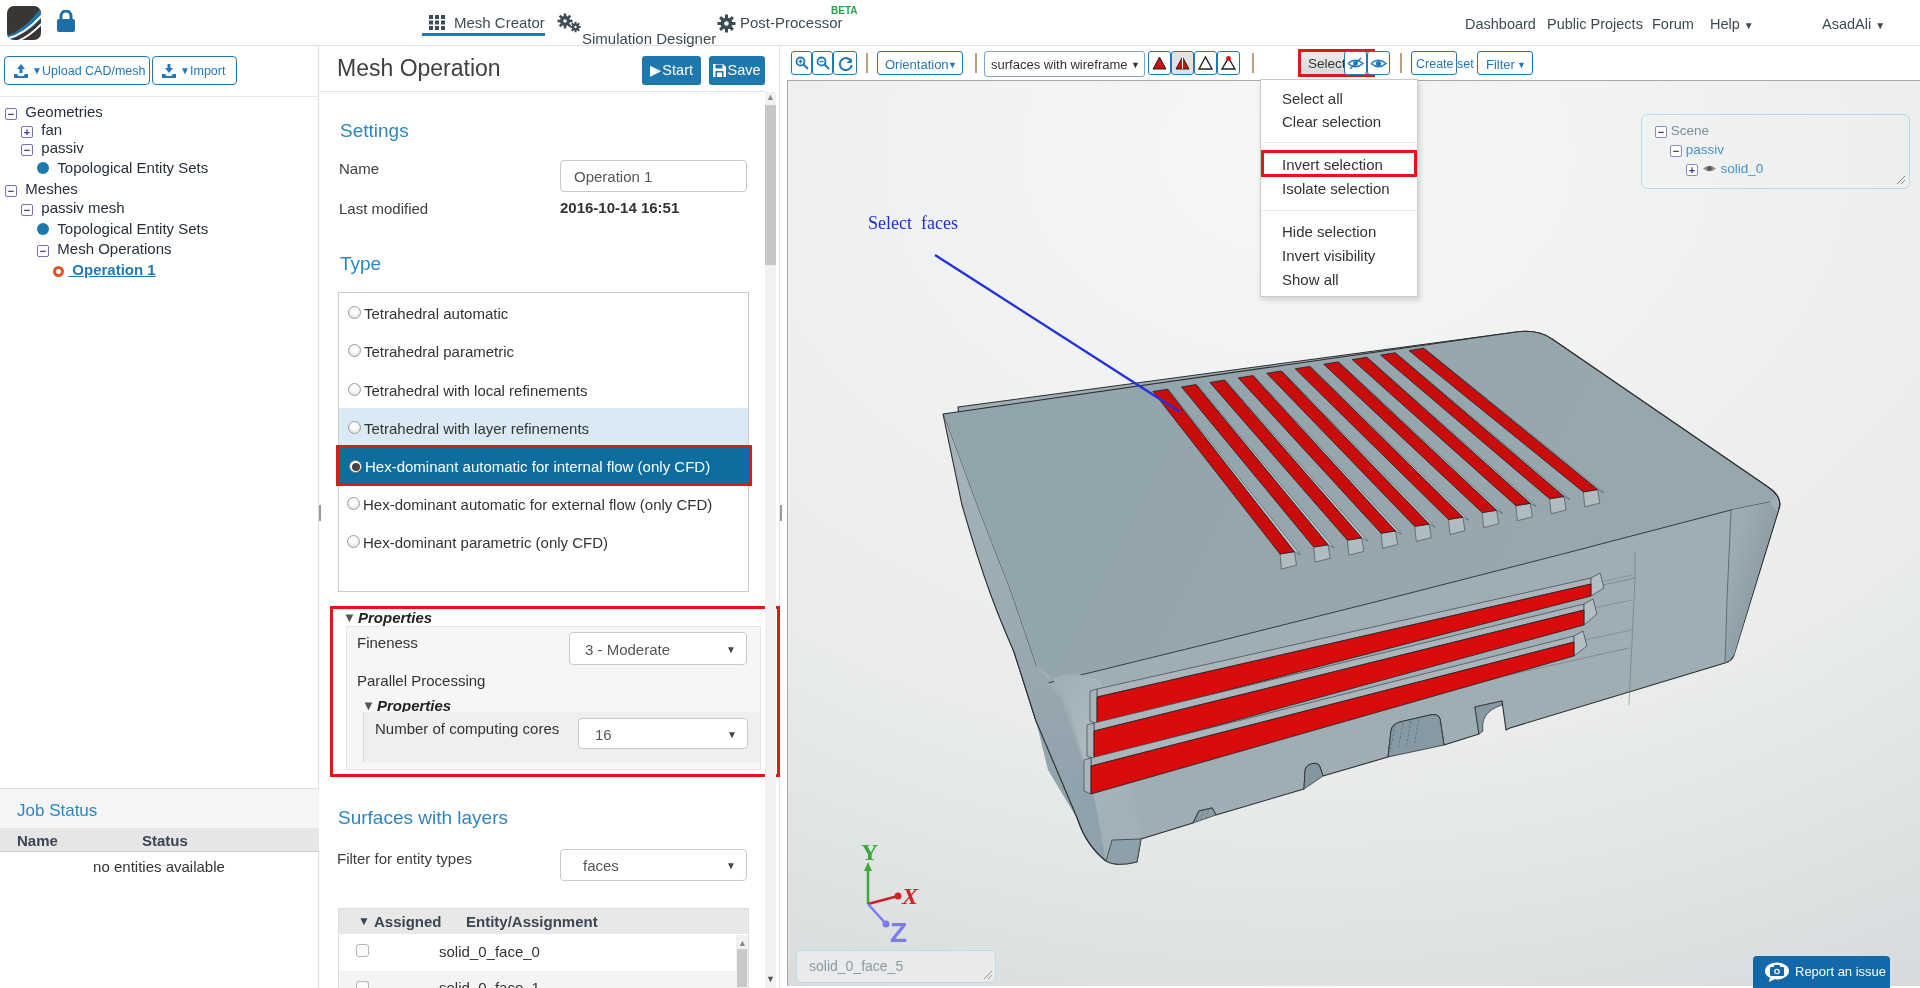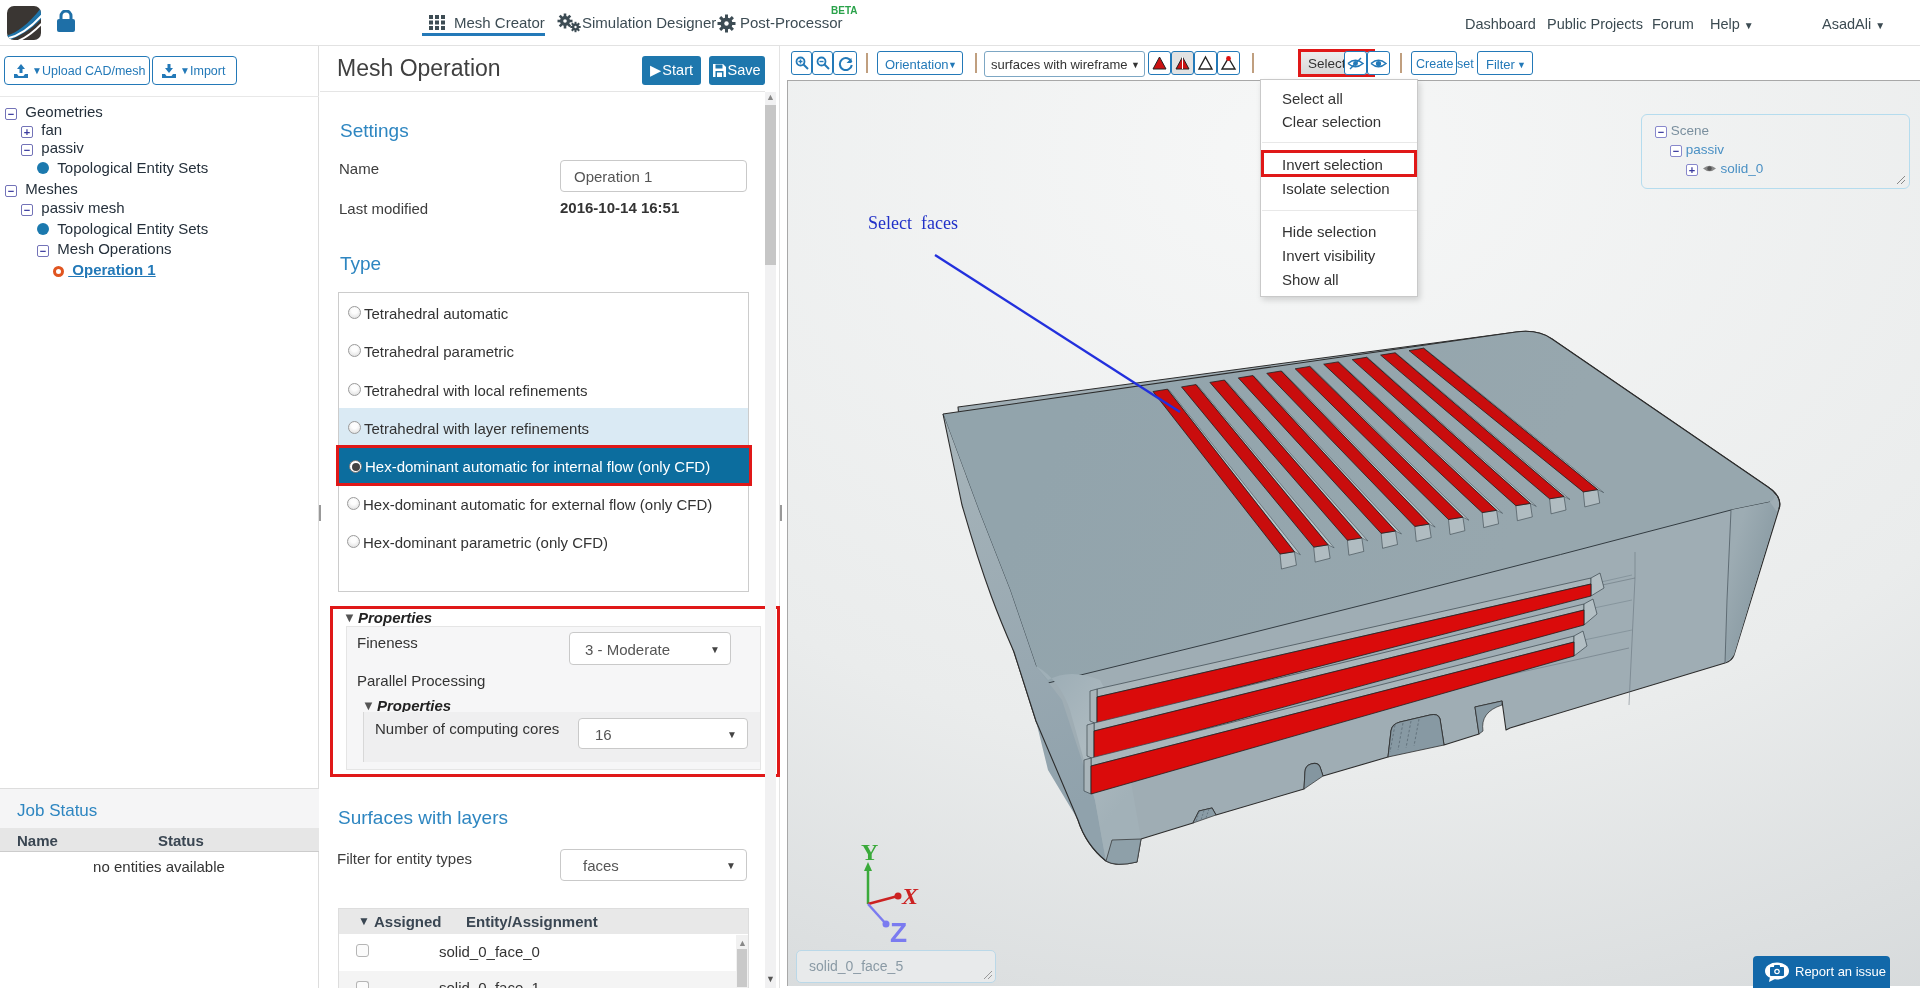--- a/index.html
+++ b/index.html
@@ -101,21 +101,21 @@
       <g stroke="#3d4c54" stroke-width="2">
           <line x1="19.5" y1="8.8" x2="19.5" y2="19.2"></line>
           <line x1="14.3" y1="14" x2="24.7" y2="14"></line>
           <line x1="15.8" y1="10.3" x2="23.2" y2="17.7"></line>
           <line x1="23.2" y1="10.3" x2="15.8" y2="17.7"></line>
         </g>
       <circle cx="19.5" cy="14" r="2.9"></circle>
         <circle cx="19.5" cy="14" r="1.2" fill="#fff"></circle>
     </g>
   </svg>
-  <div class="abs tabtxt" style="left:582px;top:14px;">Simulation Designer</div>
+  <div class="abs tabtxt" style="left:582px;top:30px;">Simulation Designer</div>
 
   <svg class="abs" style="left:717px;top:14px" width="19" height="19" viewBox="0 0 19 19">
     <g fill="#3d4c54">
       <circle cx="9.5" cy="9.5" r="6"></circle>
       <g stroke="#3d4c54" stroke-width="3">
           <line x1="9.5" y1="0.5" x2="9.5" y2="18.5"></line>
           <line x1="0.5" y1="9.5" x2="18.5" y2="9.5"></line>
           <line x1="3.1" y1="3.1" x2="15.9" y2="15.9"></line>
           <line x1="15.9" y1="3.1" x2="3.1" y2="15.9"></line>
         </g>
@@ -163,21 +163,21 @@
   <div class="treerow" style="left:5px;top:134px;"><span class="expico">−</span>&nbsp;&nbsp;Meshes</div>
   <div class="treerow" style="left:21px;top:153px;"><span class="expico">−</span>&nbsp;&nbsp;passiv mesh</div>
   <div class="treerow" style="left:37px;top:174px;"><span style="display:inline-block;width:12px;height:12px;border-radius:50%;background:#1b79ae;vertical-align:-1px;"></span>&nbsp;&nbsp;Topological Entity Sets</div>
   <div class="treerow" style="left:37px;top:194px;"><span class="expico">−</span>&nbsp;&nbsp;Mesh Operations</div>
   <div class="treerow" style="left:53px;top:215px;"><span style="display:inline-block;width:11px;height:11px;border-radius:50%;border:3px solid #e05520;vertical-align:-2px;"></span>&nbsp;<span style="color:#2379b8;font-weight:bold;text-decoration:underline;">&nbsp;Operation 1</span></div>
 
   <div class="abs" style="left:0;top:742px;width:319px;height:40px;background:#f5f5f6;border-top:1px solid #ddd;"></div>
   <div class="abs" style="left:17px;top:755px;font-size:17px;color:#2e86c1;">Job Status</div>
   <div class="abs" style="left:0;top:782px;width:319px;height:24px;background:#e6e6e6;border-bottom:1px solid #ccc;"></div>
   <div class="abs" style="left:17px;top:786px;font-size:15px;font-weight:bold;color:#3a4652;">Name</div>
-  <div class="abs" style="left:158px;top:786px;font-size:15px;font-weight:bold;color:#3a4652;">Status</div>
+  <div class="abs" style="left:142px;top:786px;font-size:15px;font-weight:bold;color:#3a4652;">Status</div>
   <div class="abs" style="left:0;top:812px;width:318px;text-align:center;font-size:15px;color:#333;">no entities available</div>
 </div>
 
 <div id="midpanel">
   <div class="abs" style="left:17px;top:9px;font-size:23px;color:#3f3f3f;">Mesh Operation</div>
   <div class="abs" style="left:322px;top:10px;width:59px;height:29px;background:#1e77ad;border-radius:3px;color:#fff;font-size:14.5px;text-align:center;line-height:29px;">▶ Start</div>
   <div class="abs" style="left:389px;top:10px;width:56px;height:29px;background:#1e77ad;border-radius:3px;color:#fff;font-size:14.5px;text-align:center;line-height:29px;"><svg width="13" height="13" viewBox="0 0 13 13" style="vertical-align:-2px">
         <path d="M0 0 H10 L13 3 V13 H0 Z" fill="#fff"></path>
         <rect x="2.5" y="0.5" width="7" height="4" fill="#1e77ad"></rect>
         <rect x="2.5" y="7" width="8" height="6" fill="#1e77ad"></rect>
@@ -225,21 +225,21 @@
   <div class="abs" style="left:27px;top:488px;">
       <span class="radio" style="left:0;top:1px;"></span>
       <span class="abs" style="left:16px;top:0;font-size:15px;color:#333;white-space:nowrap;">Hex-dominant parametric (only CFD)</span>
     </div>
 
   <div class="abs" style="left:10px;top:560px;width:450px;height:171px;border:3px solid #e01818;"></div>
   <div class="abs" style="left:23px;top:564px;font-size:13px;color:#555;">▼</div>
   <div class="abs" style="left:38px;top:563px;font-size:15px;font-style:italic;font-weight:bold;color:#222;">Properties</div>
   <div class="abs" style="left:26px;top:580px;width:415px;height:144px;background:#f6f6f7;border:1px solid #e5e5e5;">
     <div class="abs" style="left:10px;top:7px;font-size:15px;color:#333;">Fineness</div>
-    <div class="selbox" style="left:222px;top:5px;width:162px;height:33px;">
+    <div class="selbox" style="left:222px;top:5px;width:178px;height:33px;">
         <span style="position:absolute;left:15px;top:8px;">3 - Moderate</span>
         <span class="car">▼</span>
       </div>
     <div class="abs" style="left:10px;top:45px;font-size:15px;color:#333;">Parallel Processing</div>
     <div class="abs" style="left:15px;top:71px;font-size:13px;color:#555;">▼</div>
     <div class="abs" style="left:30px;top:70px;font-size:15px;font-style:italic;font-weight:bold;color:#222;">Properties</div>
     <div class="abs" style="left:16px;top:85px;width:397px;height:50px;background:#efeff0;border-left:1px solid #d8d8d8;">
       <div class="abs" style="left:11px;top:8px;font-size:15px;color:#333;">Number of computing cores</div>
       <div class="selbox" style="left:214px;top:6px;width:170px;height:31px;">
           <span style="position:absolute;left:16px;top:7px;">16</span>

